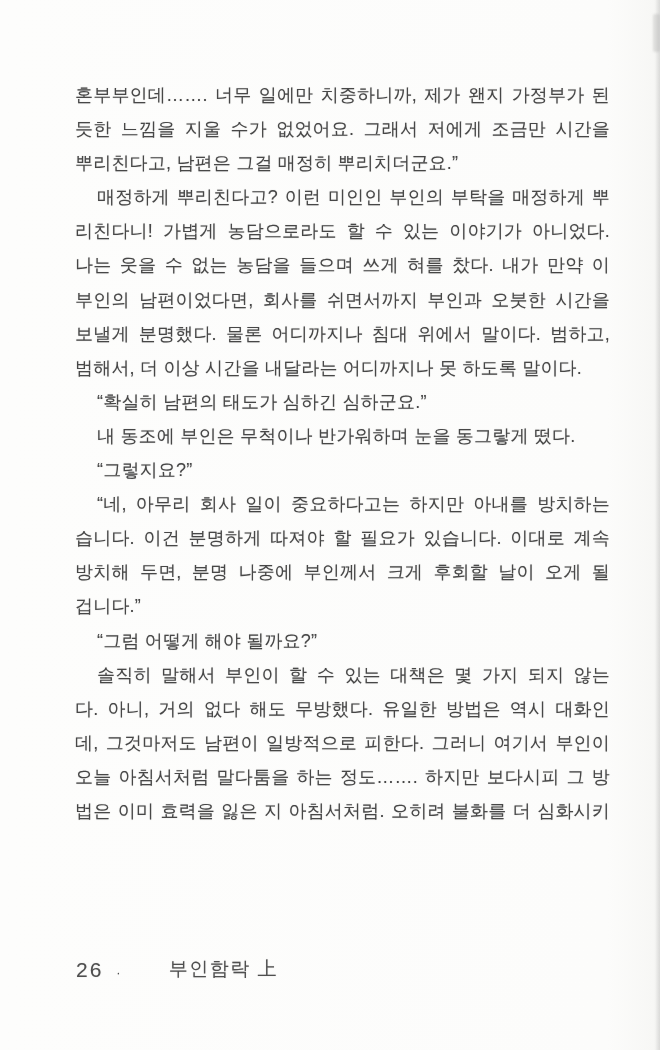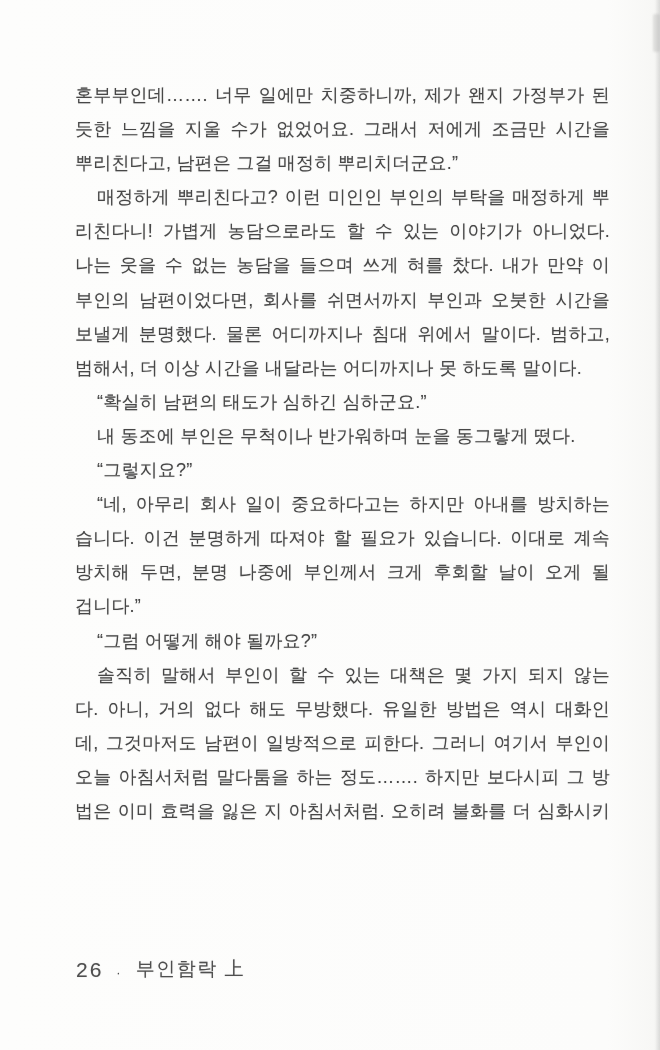--- a/index.html
+++ b/index.html
@@ -74,20 +74,21 @@
     letter-spacing: 2px;
   }
   .footer .dot {
     font-size: 13px;
     margin: 0 15px 0 13px;
     transform: translateY(-2px);
   }
   .footer .title {
     font-size: 19px;
     letter-spacing: 1.5px;
+    margin-left: 33px;
   }
 </style>
 </head>
 <body>
 
 <div class="page">
 
   <div class="text-block" id="text-block">
       <div class="line">혼부부인데……. 너무 일에만 치중하니까, 제가 왠지 가정부가 된</div>
       <div class="line">듯한 느낌을 지울 수가 없었어요. 그래서 저에게 조금만 시간을</div>

